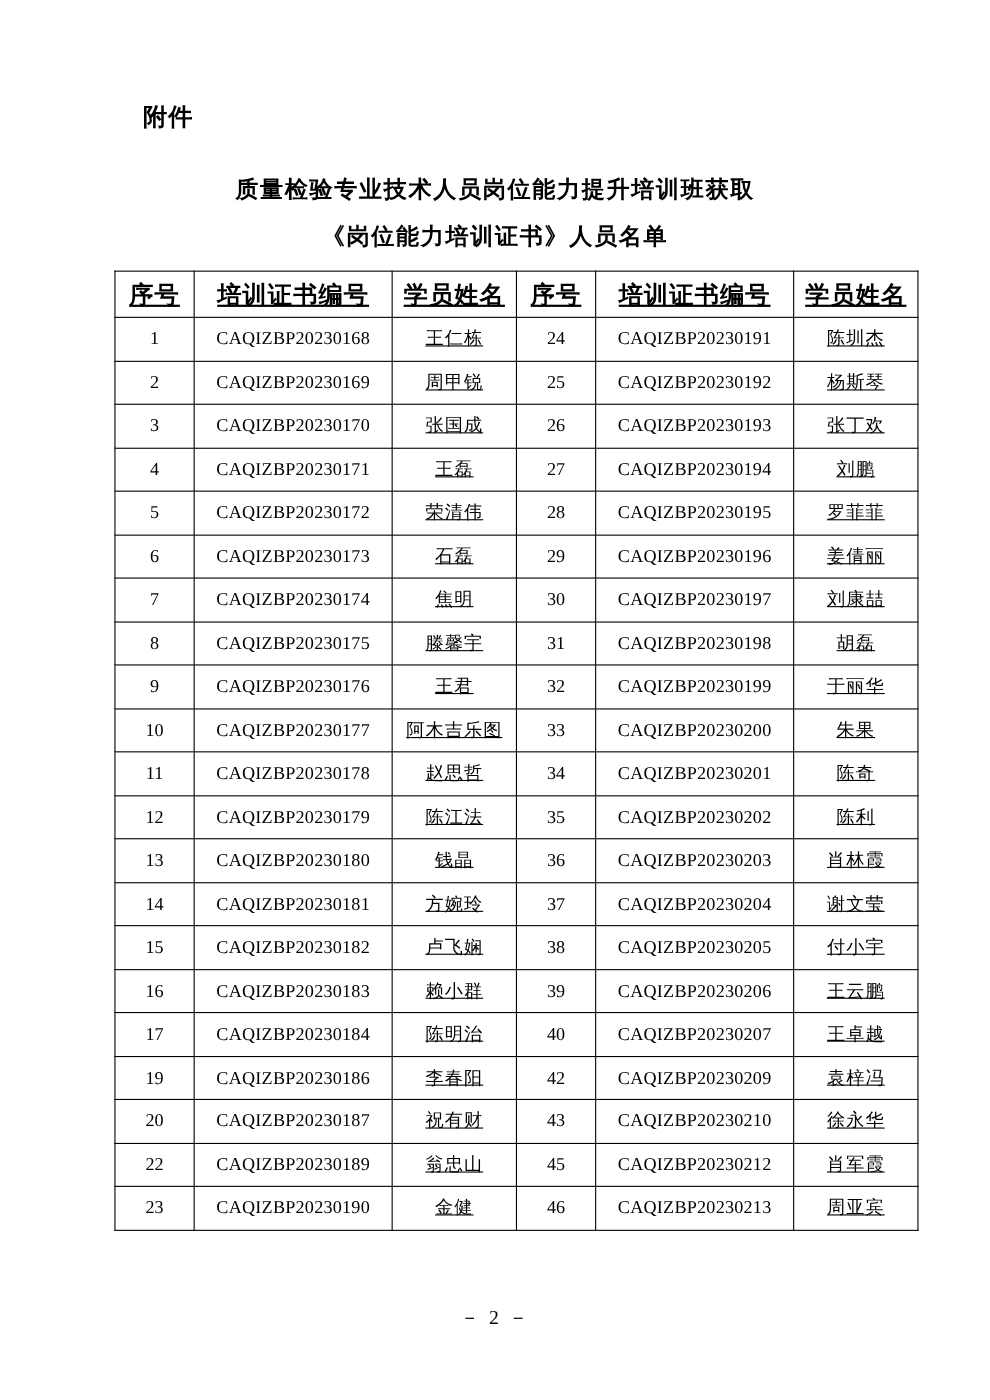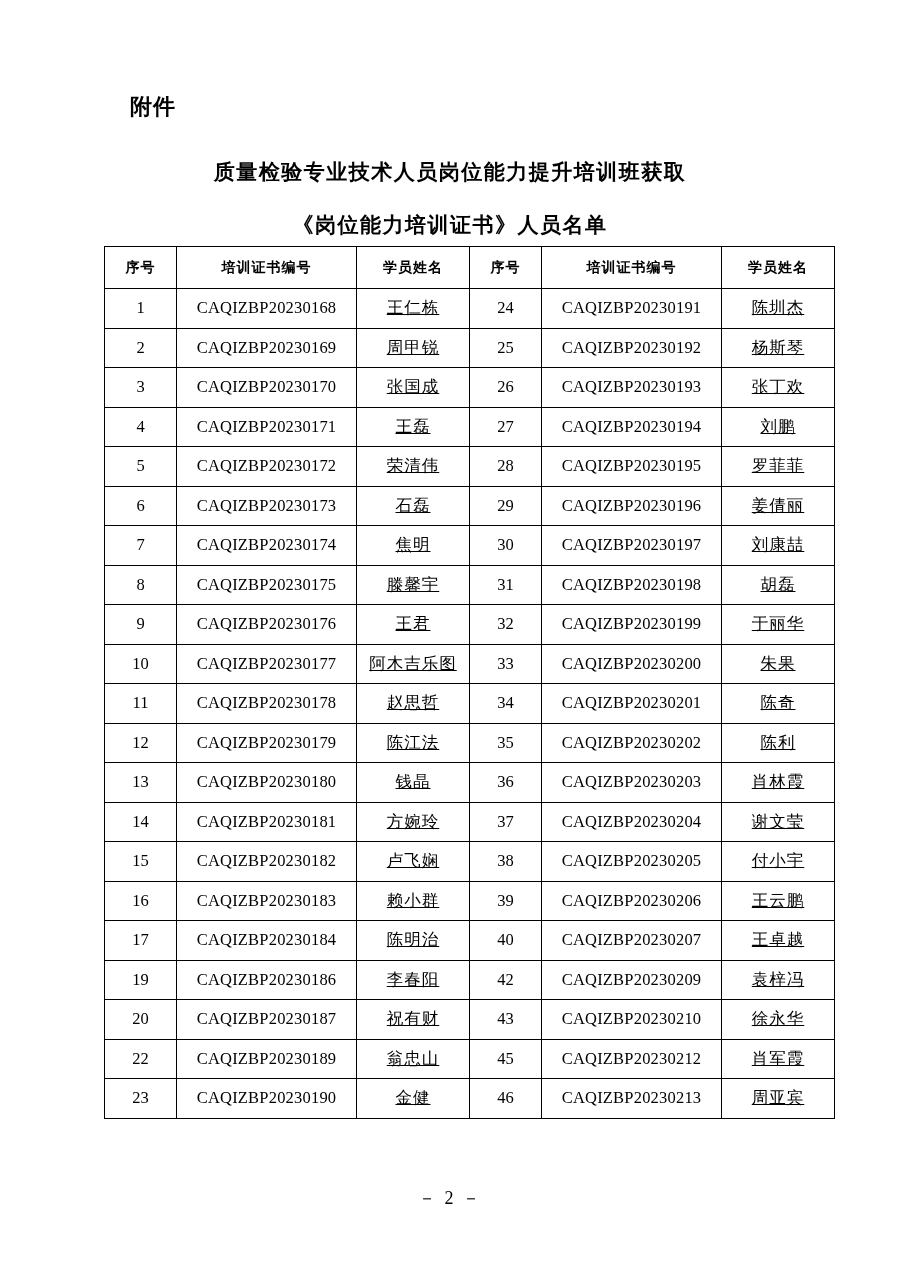--- a/index.html
+++ b/index.html
@@ -38,21 +38,21 @@
     top: 156px;
     text-align: center;
     font-size: 21px;
     font-weight: bold;
     letter-spacing: 1.5px;
     line-height: 1.55;
     font-family: "Liberation Serif", "DejaVu Serif", serif;
   }
   .doc-title .line2 {
     display: block;
-    margin-top: 20px;
+    margin-top: 10px;
   }
   .table-wrap {
     position: absolute;
     left: 104px;
     top: 246px;
     width: 730px;
   }
   table.roster {
     border-collapse: collapse;
     width: 730px;
@@ -63,23 +63,24 @@
     border: 1px solid #000000;
     text-align: center;
     vertical-align: middle;
     font-size: 16.5px;
     height: 38.5px;
     padding: 0;
     font-family: "Liberation Serif", "DejaVu Serif", serif;
   }
   table.roster thead th {
     font-weight: bold;
-    font-size: 14px;
+    font-size: 22px;
     height: 41px;
     letter-spacing: 1px;
+    text-decoration: underline;
   }
   col.c-idx { width: 72px; }
   col.c-cert { width: 180px; }
   col.c-name { width: 113px; }
   td.cert, th.cert {
     font-family: "Liberation Serif", "DejaVu Serif", serif;
     letter-spacing: 0.2px;
   }
   td.idx {
     font-size: 16px;

